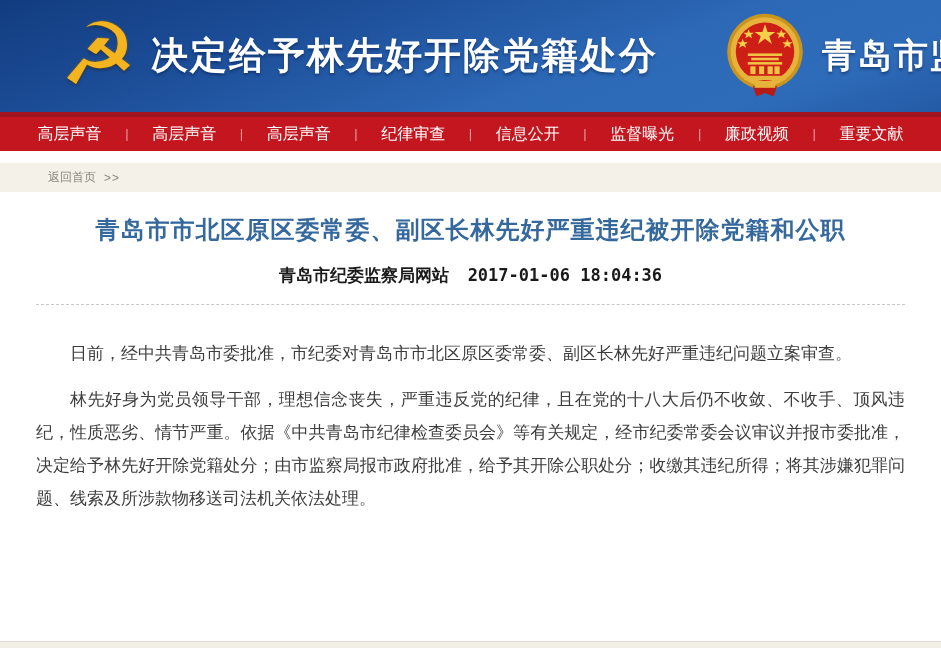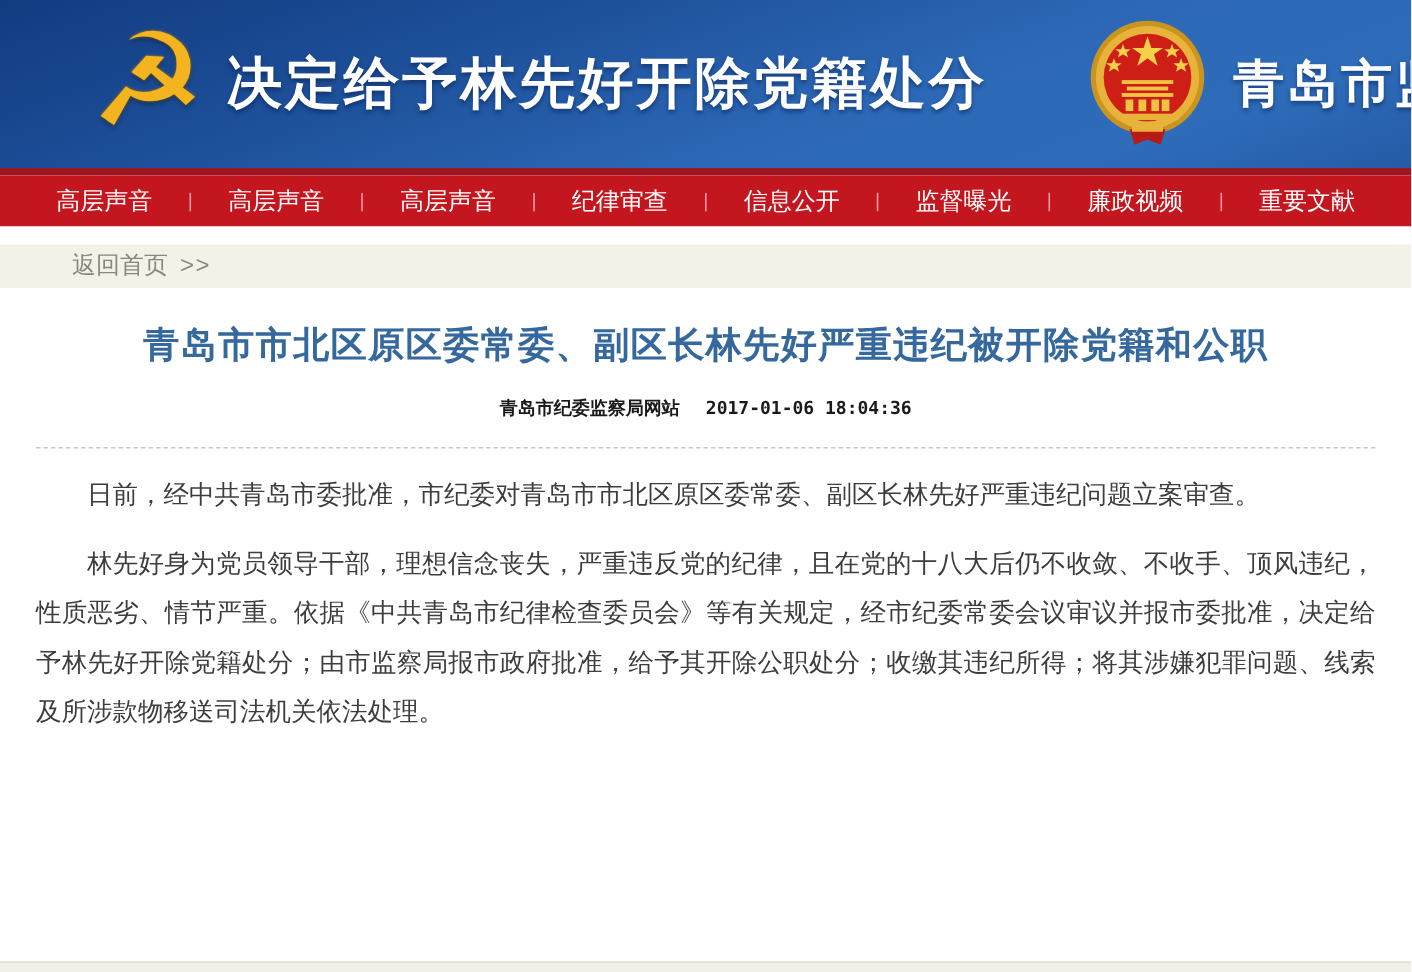--- a/index.html
+++ b/index.html
@@ -21,34 +21,34 @@
   
   .nav-topline{height:5px;background:#9e1420;}
   .nav{height:34px;background:#c4161f;display:flex;align-items:center;
     justify-content:space-evenly;padding:0 14px;}
   .nav-item{color:#ffffff;font-size:16px;text-decoration:none;white-space:nowrap;cursor:pointer;}
   .nav-sep{color:#ee9aa0;font-size:13px;transform:translateY(-1px);}
 
   
   .crumb-gap{height:12px;background:#ffffff;}
   .crumb{height:29px;background:#f4f1e8;display:flex;align-items:center;
-    padding-left:48px;color:#8a887c;font-size:16px;}
+    padding-left:48px;color:#8a887c;font-size:12px;}
   .crumb a{color:#8a887c;text-decoration:none;cursor:pointer;}
   .crumb .arrows{margin-left:8px;letter-spacing:1px;}
 
   
-  .article{padding:0 24px;}
+  .article{padding:0 36px;}
   .article h1{margin:22px 10px 0;text-align:center;color:#35689d;
     font-size:24px;font-weight:bold;letter-spacing:1px;}
-  .meta{margin-top:18px;text-align:center;color:#1a1a1a;font-size:12px;font-weight:bold;}
+  .meta{margin-top:18px;text-align:center;color:#1a1a1a;font-size:17px;font-weight:bold;}
   .meta .dt{font-family:"DejaVu Sans Mono","Liberation Mono",monospace;font-weight:bold;margin-left:14px;}
   .divider{border:0;border-top:1px dashed #c8c8c8;margin:17px 0 0 0;}
   .body-text p{margin:0 0 13px;color:#3d3d3d;font-size:17px;line-height:33px;
     text-indent:2em;text-align:justify;}
-  .body-text p:first-child{margin-top:14px;}
+  .body-text p:first-child{margin-top:32px;}
 
   
   .footer-strip{position:absolute;left:0;bottom:0;width:100%;height:6px;
     background:#f2efe6;border-top:1px solid #dedbd2;}
 </style>
 </head>
 <body>
 
 <div class="page">
 

